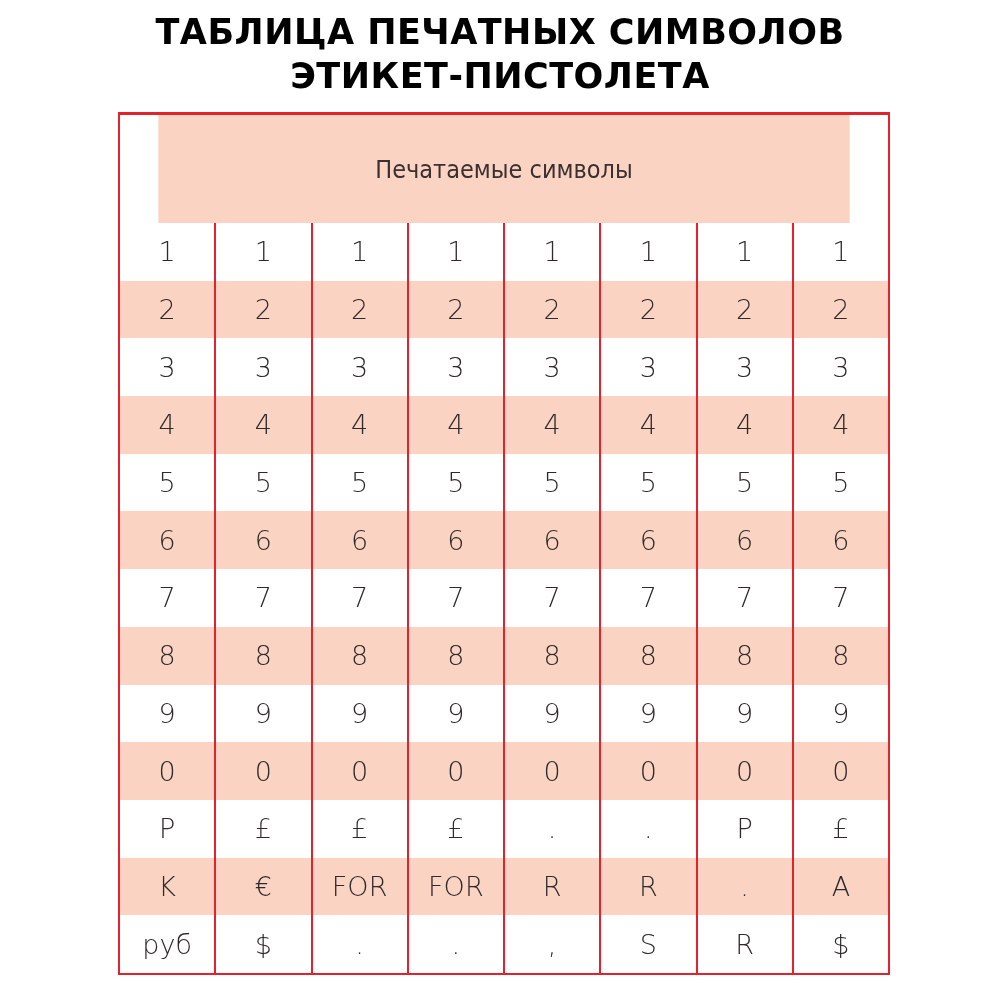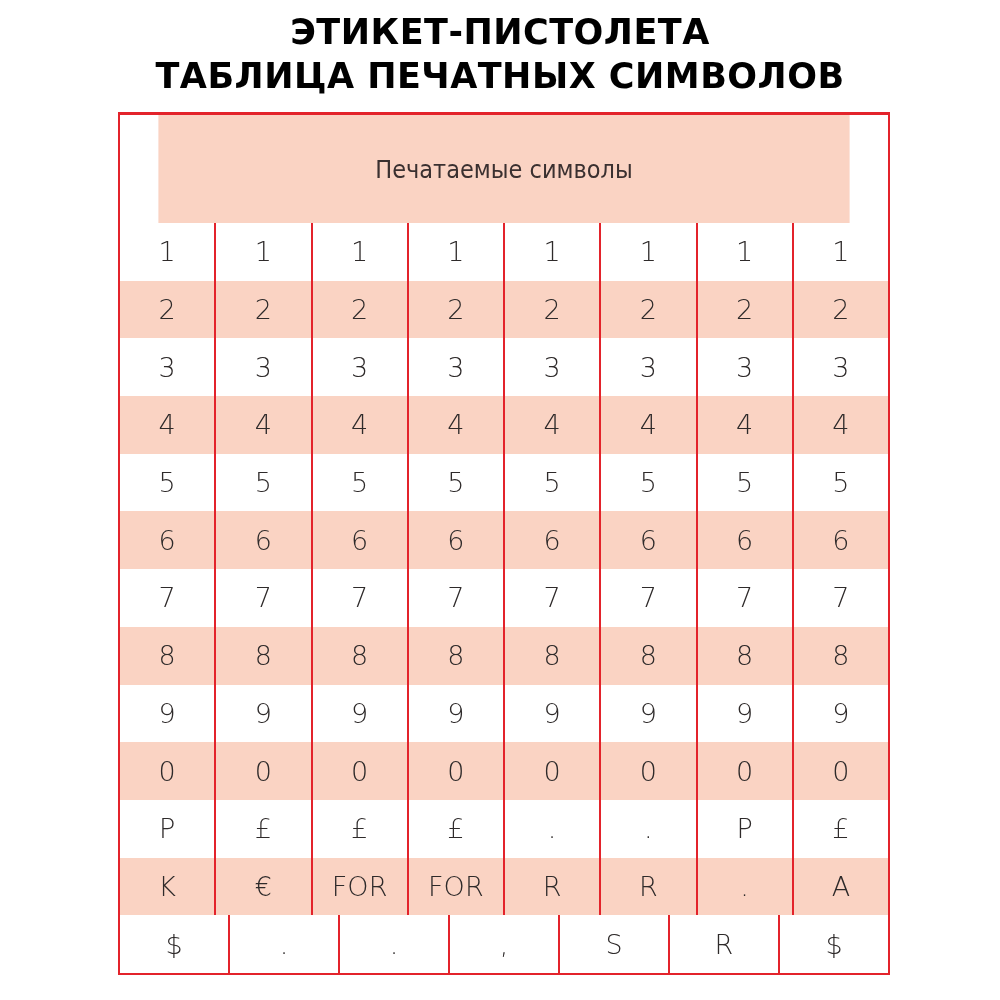--- a/index.html
+++ b/index.html
@@ -28,22 +28,22 @@
     flex: 1 1 0; display: flex; align-items: center; justify-content: center;
     font-family: "DejaVu Sans", sans-serif; font-size: 27px; font-weight: 300;
     color: #2e2a2a; border-right: 2px solid #e3232b; box-sizing: border-box;
   }
   .cell:last-child { border-right: none; }
 </style>
 </head>
 <body>
 
 <div class="title">
+  <div>ТАБЛИЦА ПЕЧАТНЫХ СИМВОЛОВ</div>
   <div>ЭТИКЕТ-ПИСТОЛЕТА</div>
-  <div>ТАБЛИЦА ПЕЧАТНЫХ СИМВОЛОВ</div>
 </div>
 
 <div class="table">
   <div class="header">Печатаемые символы</div>
   <div id="rows">
       <div class="row">
         <div class="cell">1</div>
         <div class="cell">1</div>
         <div class="cell">1</div>
         <div class="cell">1</div>
@@ -156,20 +156,21 @@
         <div class="cell">K</div>
         <div class="cell">€</div>
         <div class="cell">FOR</div>
         <div class="cell">FOR</div>
         <div class="cell">R</div>
         <div class="cell">R</div>
         <div class="cell">.</div>
         <div class="cell">A</div>
       </div>
       <div class="row">
+        <div class="cell">руб</div>
         <div class="cell">$</div>
         <div class="cell">.</div>
         <div class="cell">.</div>
         <div class="cell">,</div>
         <div class="cell">S</div>
         <div class="cell">R</div>
         <div class="cell">$</div>
       </div>
     </div>
 </div>

